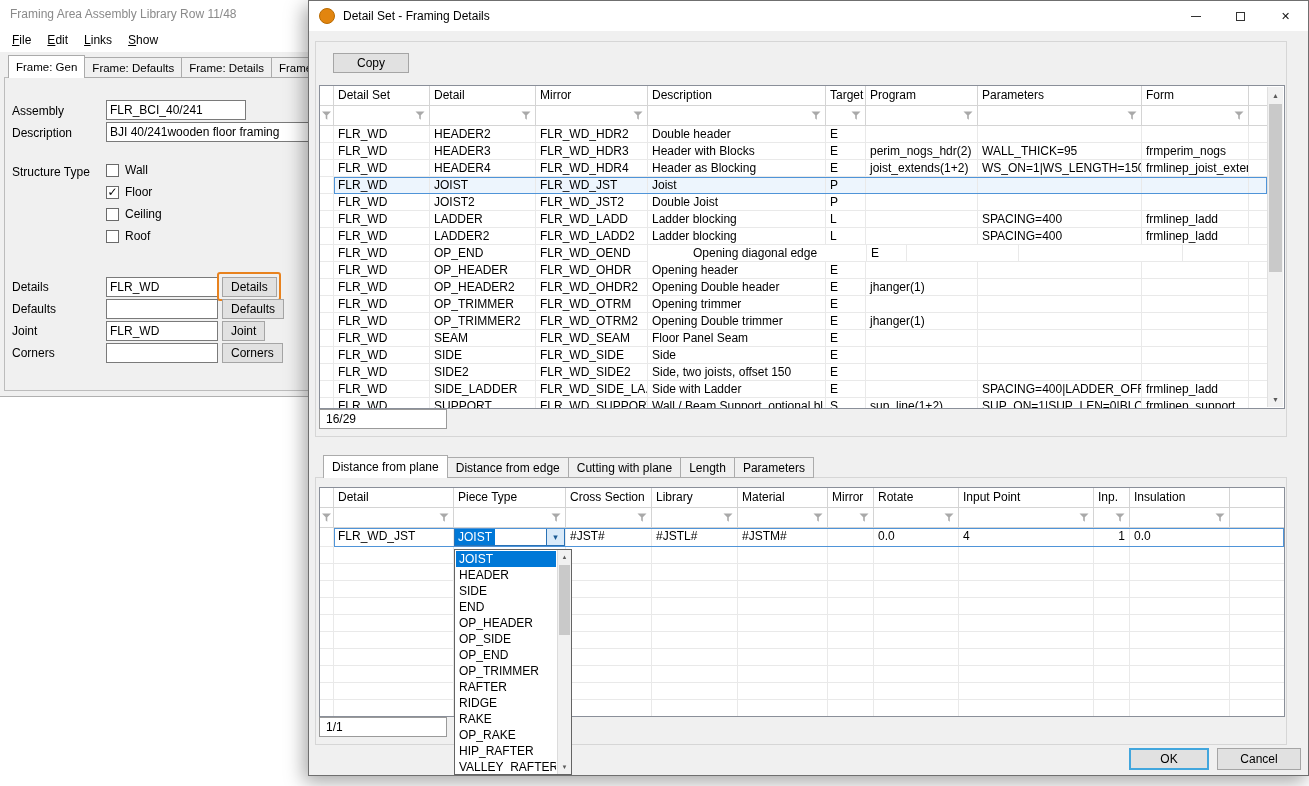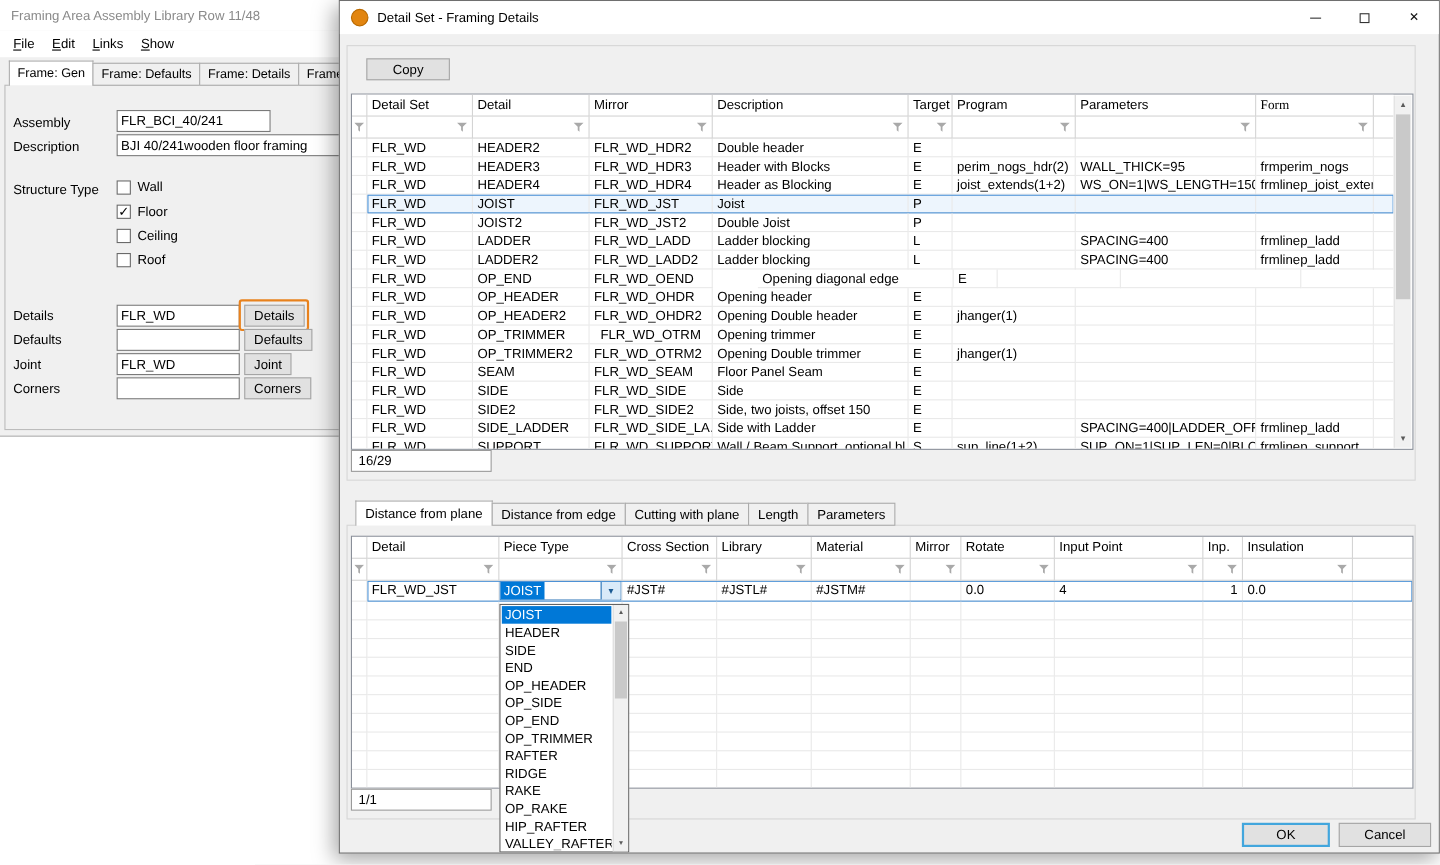--- a/index.html
+++ b/index.html
@@ -203,21 +203,21 @@
     <div class="g-content" id="grid1-content">
         <div class="g-hrow">
           <div class="g-hcell" style="width: 14px;"></div>
           <div class="g-hcell" style="width: 96px;">Detail Set</div>
           <div class="g-hcell" style="width: 106px;">Detail</div>
           <div class="g-hcell" style="width: 112px;">Mirror</div>
           <div class="g-hcell" style="width: 178px;">Description</div>
           <div class="g-hcell" style="width: 40px;">Target</div>
           <div class="g-hcell" style="width: 112px;">Program</div>
           <div class="g-hcell" style="width: 164px;">Parameters</div>
-          <div class="g-hcell" style="width: 107px; font-family: Liberation Serif, serif;">Form</div>
+          <div class="g-hcell" style="width: 107px;">Form</div>
           <div class="g-hcell g-fill"></div>
         </div>
         <div class="g-frow">
           <div class="g-fcell g-rowsel" style="width: 14px;">
             <div class="funnel"></div>
           </div>
           <div class="g-fcell" style="width: 96px;">
             <div class="funnel"></div>
           </div>
           <div class="g-fcell" style="width: 106px;">
@@ -382,21 +382,21 @@
               <div class="g-cell" style="width: 164px;"></div>
               <div class="g-cell" style="width: 107px;"></div>
               <div class="g-cell g-fill"></div>
             </div>
           </div>
           <div class="g-row" style="height: 17px;">
             <div class="g-cell" style="width: 14px;"></div>
             <div class="g-rowc">
               <div class="g-cell" style="width: 96px;">FLR_WD</div>
               <div class="g-cell" style="width: 106px;">OP_TRIMMER</div>
-              <div class="g-cell" style="width: 112px; text-align: center;">FLR_WD_OTRM</div>
+              <div class="g-cell" style="width: 112px;">FLR_WD_OTRM</div>
               <div class="g-cell" style="width: 178px;">Opening trimmer</div>
               <div class="g-cell" style="width: 40px;">E</div>
               <div class="g-cell" style="width: 112px;"></div>
               <div class="g-cell" style="width: 164px;"></div>
               <div class="g-cell" style="width: 107px;"></div>
               <div class="g-cell g-fill"></div>
             </div>
           </div>
           <div class="g-row" style="height: 17px;">
             <div class="g-cell" style="width: 14px;"></div>

